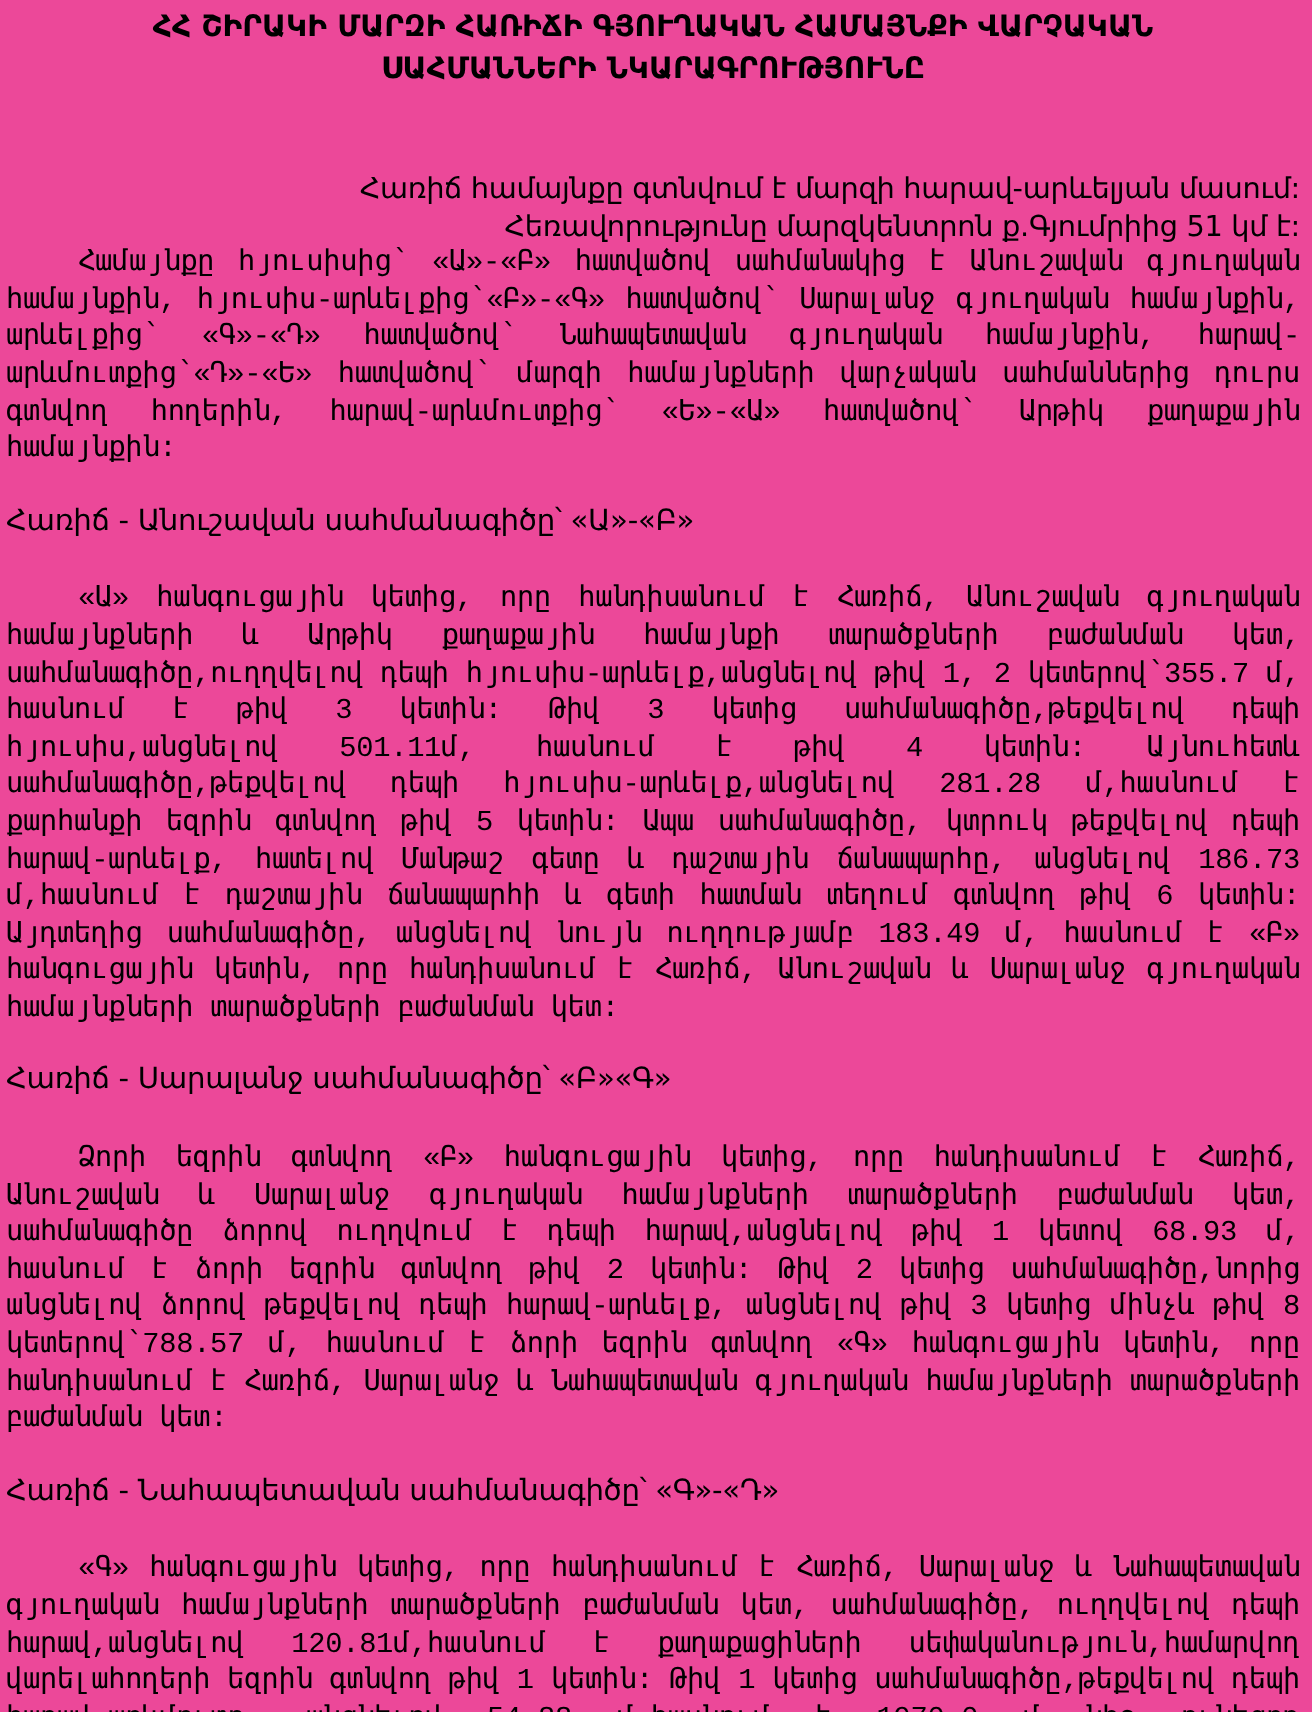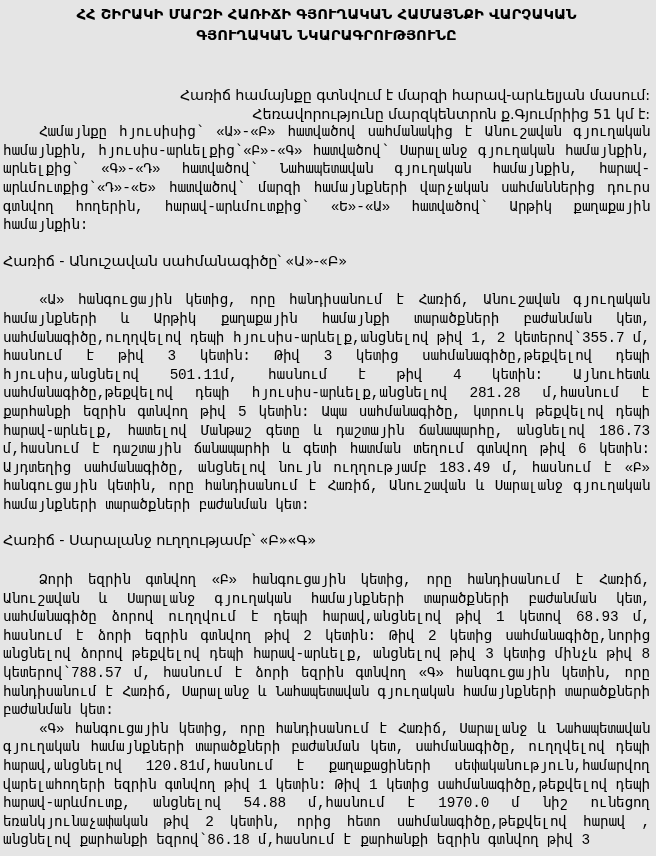--- a/index.html
+++ b/index.html
@@ -5,21 +5,21 @@
     html, body {
       margin: 0;
       padding: 0;
       background: #ffffff;
     }
     .page {
       position: relative;
       width: 656px;
       height: 856px;
       overflow: hidden;
-      background: #e5e5e5;
+      background: #ec4899;
       color: #000000;
       font-family: "DejaVu Sans", sans-serif;
       font-size: 14.4px;
       line-height: 18.6px;
       box-sizing: border-box;
       padding: 4px 6px 0 3px;
       letter-spacing: -0.15px;
     }
     .doc-title {
       margin: 0;
@@ -50,35 +50,36 @@
       line-height: 18.6px;
     }
   </style>
 </head>
 <body>
 
 <div class="page">
 
   <h1 class="doc-title">
     <span class="title-line">ՀՀ ՇԻՐԱԿԻ ՄԱՐԶԻ ՀԱՌԻՃԻ ԳՅՈՒՂԱԿԱՆ ՀԱՄԱՅՆՔԻ ՎԱՐՉԱԿԱՆ</span>
-    <span class="title-line">ԳՅՈՒՂԱԿԱՆ ՆԿԱՐԱԳՐՈՒԹՅՈՒՆԸ</span>
+    <span class="title-line">ՍԱՀՄԱՆՆԵՐԻ ՆԿԱՐԱԳՐՈՒԹՅՈՒՆԸ</span>
   </h1>
 
   <div class="title-gap"></div>
 
   <p class="body-line">Հառիճ համայնքը գտնվում է մարզի հարավ-արևելյան մասում:</p>
 
   <p class="body-line">Հեռավորությունը մարզկենտրոն ք.Գյումրիից 51 կմ է:</p>
 
   <p class="body-par">Համայնքը հյուսիսից՝ «Ա»-«Բ» հատվածով սահմանակից է Անուշավան գյուղական համայնքին, հյուսիս-արևելքից՝«Բ»-«Գ» հատվածով՝ Սարալանջ գյուղական համայնքին, արևելքից՝ «Գ»-«Դ» հատվածով՝ Նահապետավան գյուղական համայնքին, հարավ-արևմուտքից՝«Դ»-«Ե» հատվածով՝ մարզի համայնքների վարչական սահմաններից դուրս գտնվող հողերին, հարավ-արևմուտքից՝ «Ե»-«Ա» հատվածով՝ Արթիկ քաղաքային համայնքին:</p>
 
   <h2 class="section-heading">Հառիճ - Անուշավան սահմանագիծը՝  «Ա»-«Բ»</h2>
 
   <p class="body-par">«Ա» հանգուցային կետից, որը հանդիսանում է Հառիճ, Անուշավան գյուղական համայնքների և Արթիկ քաղաքային համայնքի տարածքների բաժանման կետ, սահմանագիծը,ուղղվելով դեպի հյուսիս-արևելք,անցնելով թիվ 1, 2 կետերով՝355.7 մ, հասնում է թիվ 3 կետին: Թիվ 3 կետից սահմանագիծը,թեքվելով դեպի հյուսիս,անցնելով 501.11մ, հասնում է թիվ 4 կետին: Այնուհետև սահմանագիծը,թեքվելով դեպի հյուսիս-արևելք,անցնելով 281.28 մ,հասնում է քարհանքի եզրին գտնվող թիվ 5 կետին: Ապա սահմանագիծը, կտրուկ թեքվելով դեպի հարավ-արևելք, հատելով Մանթաշ գետը և դաշտային ճանապարհը, անցնելով 186.73 մ,հասնում է դաշտային ճանապարհի և գետի հատման տեղում գտնվող թիվ 6 կետին: Այդտեղից սահմանագիծը, անցնելով նույն ուղղությամբ 183.49 մ, հասնում է «Բ» հանգուցային կետին, որը հանդիսանում է Հառիճ, Անուշավան և Սարալանջ գյուղական համայնքների տարածքների բաժանման կետ:</p>
 
-  <h2 class="section-heading">Հառիճ - Սարալանջ  ուղղությամբ՝  «Բ»«Գ»</h2>
+  <h2 class="section-heading">Հառիճ - Սարալանջ  սահմանագիծը՝  «Բ»«Գ»</h2>
 
   <p class="body-par">Ձորի եզրին գտնվող «Բ» հանգուցային կետից, որը հանդիսանում է Հառիճ, Անուշավան և Սարալանջ գյուղական համայնքների տարածքների բաժանման կետ, սահմանագիծը ձորով ուղղվում է դեպի հարավ,անցնելով թիվ 1 կետով  68.93 մ, հասնում է ձորի եզրին գտնվող թիվ 2 կետին: Թիվ 2 կետից սահմանագիծը,նորից անցնելով ձորով թեքվելով դեպի հարավ-արևելք, անցնելով  թիվ 3 կետից մինչև թիվ 8 կետերով՝788.57 մ, հասնում է ձորի եզրին գտնվող «Գ» հանգուցային կետին, որը հանդիսանում է Հառիճ, Սարալանջ և Նահապետավան գյուղական  համայնքների տարածքների բաժանման կետ:</p>
 
+  <h2 class="section-heading">Հառիճ - Նահապետավան  սահմանագիծը՝  «Գ»-«Դ»</h2>
 
   <p class="body-par">«Գ» հանգուցային կետից, որը հանդիսանում է Հառիճ, Սարալանջ և Նահապետավան գյուղական համայնքների տարածքների բաժանման կետ, սահմանագիծը, ուղղվելով դեպի հարավ,անցնելով 120.81մ,հասնում է քաղաքացիների սեփականություն,համարվող վարելահողերի եզրին գտնվող թիվ 1 կետին: Թիվ 1 կետից սահմանագիծը,թեքվելով դեպի հարավ-արևմուտք, անցնելով 54.88 մ,հասնում է 1970.0 մ նիշ ունեցող եռանկյունաչափական թիվ 2 կետին, որից հետո սահմանագիծը,թեքվելով հարավ , անցնելով քարհանքի եզրով՝86.18 մ,հասնում է քարհանքի եզրին գտնվող թիվ 3</p>
 
 </div>
 
 </body></html>

